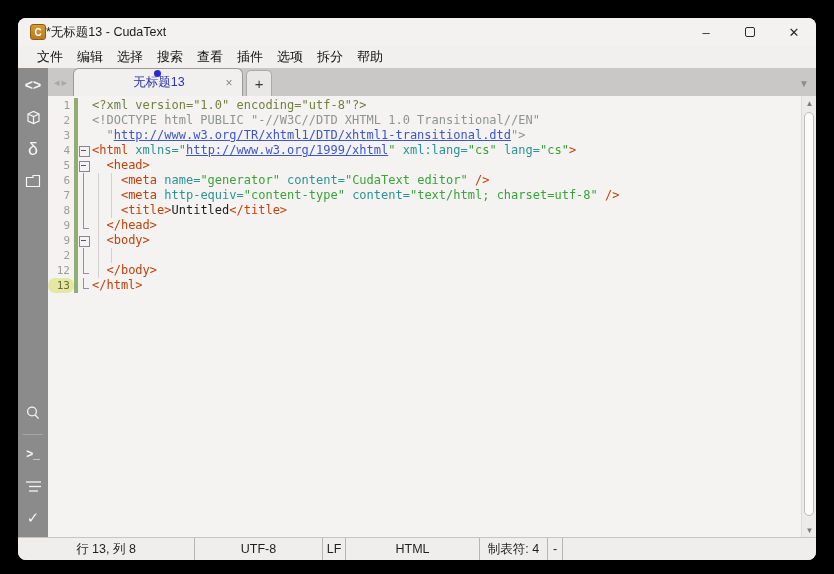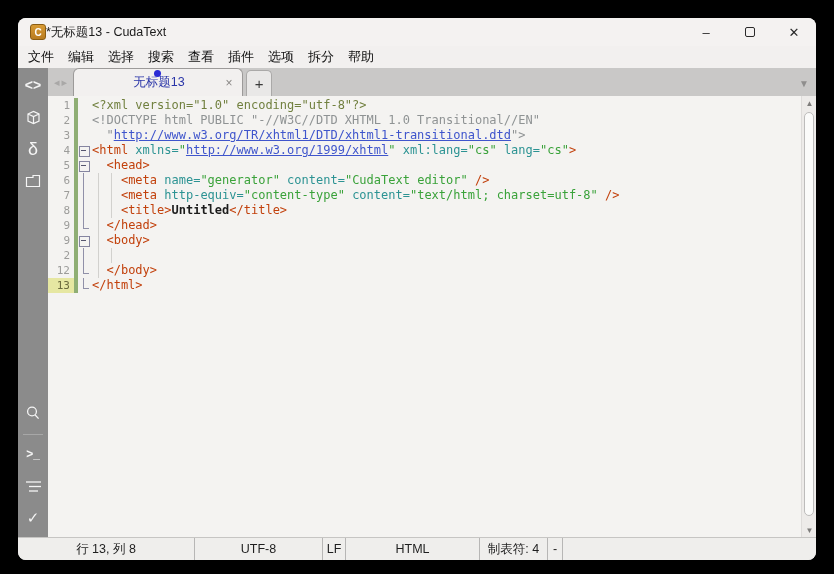--- a/index.html
+++ b/index.html
@@ -17,21 +17,21 @@
               color:#fff; font-size:10px; font-weight:bold; display:flex;
               align-items:center; justify-content:center; }
   .title-text { margin-left:0; font-size:12.5px; color:#1b1b1b; flex:1 1 auto;
                 white-space:nowrap; overflow:hidden; }
   .win-btn { width:44px; height:28px; display:flex; align-items:center; justify-content:center;
              font-size:13px; color:#2a2a2a; }
   .max-glyph { width:10px; height:10px; border:1.2px solid #2a2a2a; border-radius:2px; }
 
   
   .menubar { height:22px; background:#f2f0ef; display:flex; align-items:flex-start;
-             padding-left:3px; flex:0 0 auto; }
+             padding-left:12px; flex:0 0 auto; }
   .menu-item { padding:2px 7px; font-size:13px; color:#111; }
 
   
   .mainrow { flex:1 1 auto; display:flex; min-height:0; }
   .sidebar { width:30px; background:#8b8b8b; display:flex; flex-direction:column;
              align-items:center; flex:0 0 auto; }
   .sb-icon { width:30px; height:26px; margin-top:6px; display:flex; align-items:center;
              justify-content:center; color:#f5f5f5; font-size:14px; font-weight:bold; }
   .sb-spacer { flex:1 1 auto; }
   .sb-divider { width:20px; height:0; border-top:1px solid #a7a7a7; margin-top:8px; }
@@ -58,40 +58,40 @@
             font-size:15px; color:#3a3a3a; }
   .tab-list-arrow { position:absolute; right:7px; top:10px; color:#8f8e8d; font-size:10px; }
 
   
   .editor { flex:1 1 auto; background:#f4f3f1; position:relative; overflow:hidden; }
   .lines { position:absolute; left:0; top:2px; right:15px; }
   .line { display:flex; height:15px; font-family:"DejaVu Sans Mono", monospace;
           font-size:12px; line-height:15px; white-space:pre; }
   .ln { width:26px; flex:0 0 auto; text-align:right; padding-right:4px;
         color:#9c9c9a; font-size:11px; }
-  .ln.current { background:#e6e7a2; color:#6b6b3e; }
+  .ln.current { background:#e6e7a2; color:#6b6b3e;border-radius:7px; }
   .chbar { width:4px; flex:0 0 auto; background:#8fae74; }
   .fold { width:12px; flex:0 0 auto; position:relative; }
   .fold.box::before { content:""; position:absolute; left:1px; top:3px; width:9px; height:9px;
                       border:1px solid #8585a0; background:#f4f3f1; }
   .fold.box::after { content:""; position:absolute; left:3px; top:7px; width:5px; height:1px;
                      background:#55556e; }
   .fold.vline::before { content:""; position:absolute; left:5px; top:0; bottom:0;
                         border-left:1px solid #9090a8; }
   .fold.end::before { content:""; position:absolute; left:5px; top:0; width:5px; height:10px;
                       border-left:1px solid #9090a8; border-bottom:1px solid #9090a8; }
   .code { position:relative; flex:1 1 auto; padding-left:2px; overflow:hidden; }
   .guide { position:absolute; top:0; bottom:0; width:1px; background:#d2d1ce; }
   .sg-pi    { color:#71803f; }
   .sg-gray  { color:#8f9394; }
   .sg-link  { color:#3f55cc; text-decoration:underline; }
   .sg-tag   { color:#c2410c; }
   .sg-attr  { color:#2c9393; }
   .sg-val   { color:#3aa23a; }
-  .sg-text  { color:#1c1c1c; font-weight:bold; }
+  .sg-text  { color:#1c1c1c; font-weight:normal; }
   .sg-plain { color:#333; }
 
   
   .vscroll { position:absolute; top:0; right:0; bottom:0; width:15px; background:#edebe9;
              border-left:1px solid #dedcda; }
   .vs-arrow { position:absolute; left:0; width:15px; height:14px; display:flex;
               align-items:center; justify-content:center; color:#7d7c7a; font-size:8px; }
   .vs-up { top:0; } .vs-down { bottom:0; }
   .vs-thumb { position:absolute; left:2px; right:2px; top:16px; height:404px;
               background:#fbfbfa; border:1px solid #bdbcbb; border-radius:5px; }

